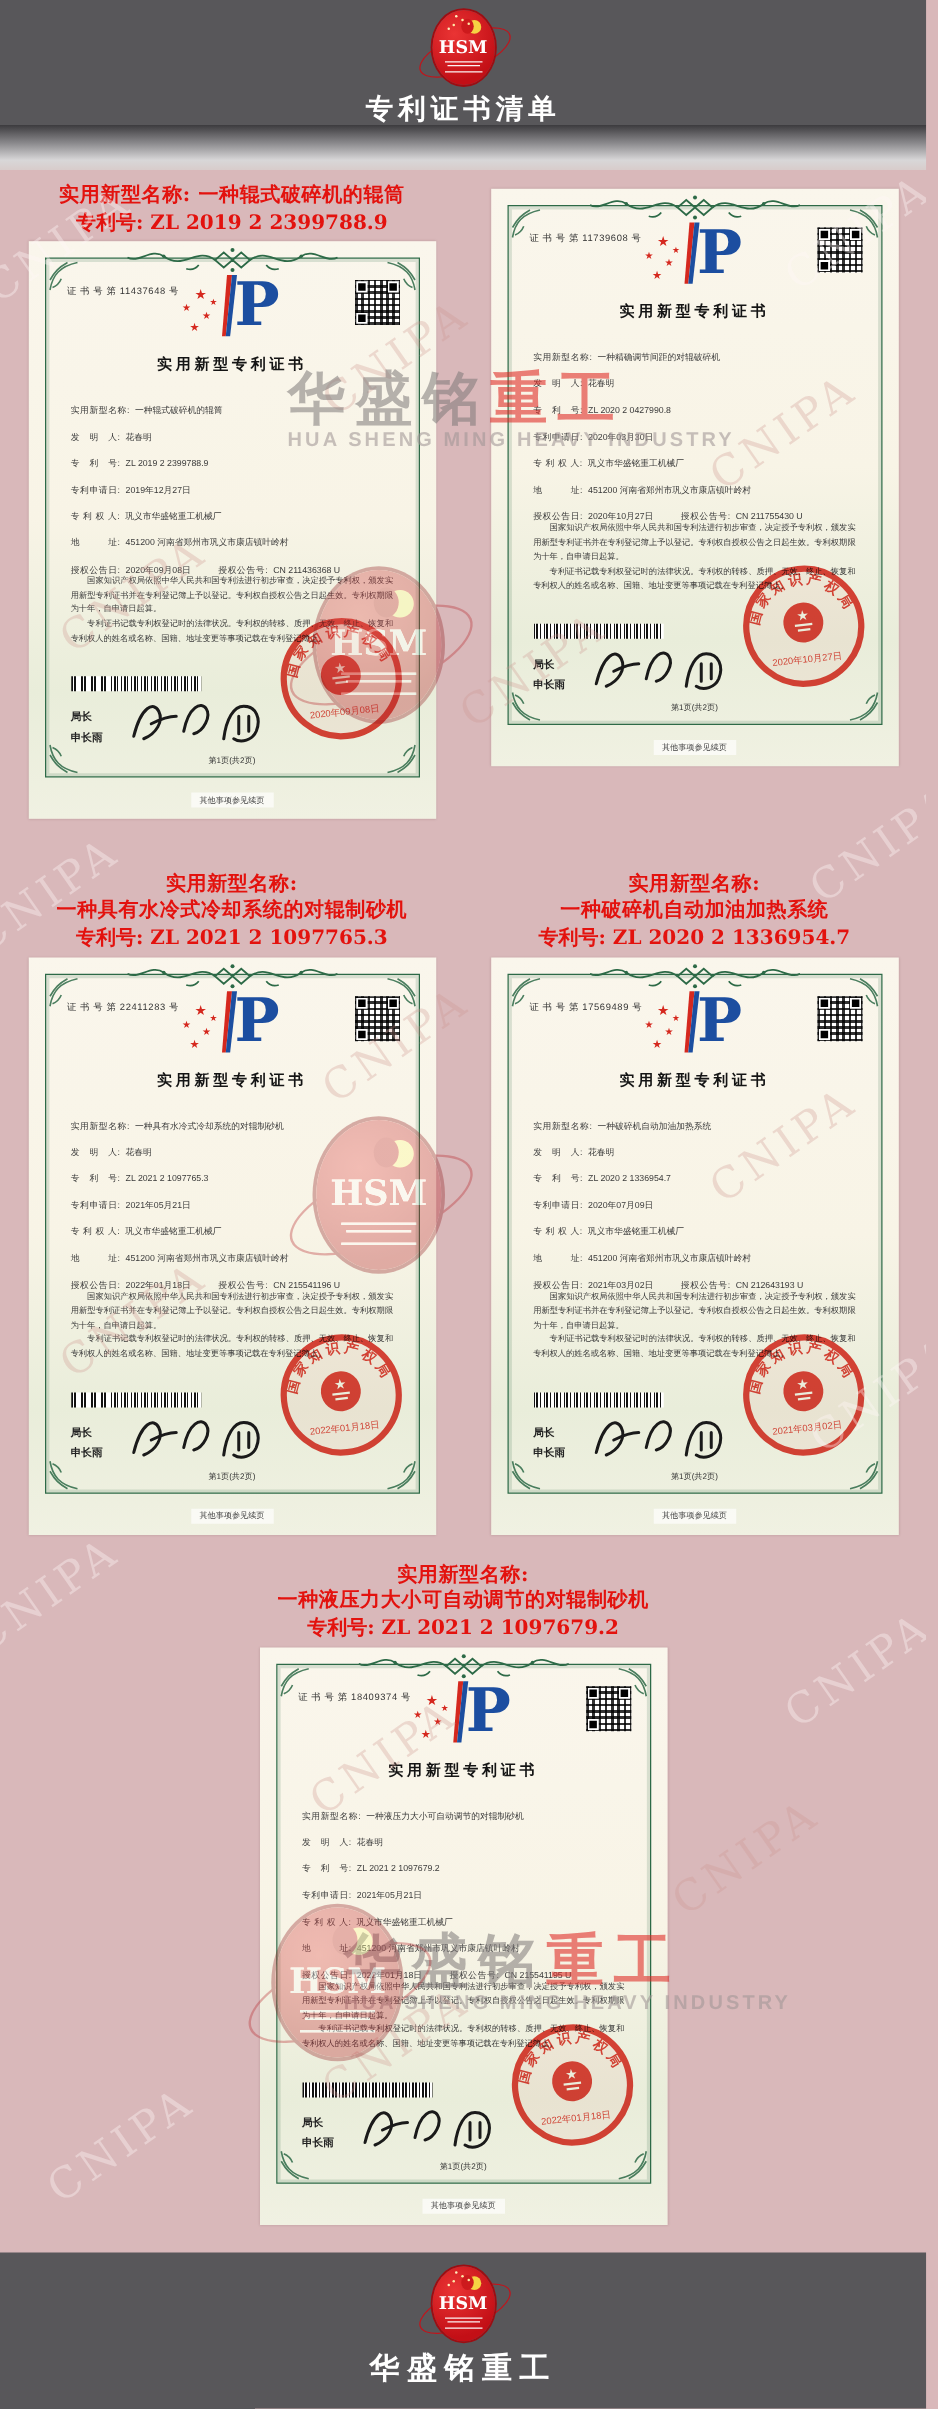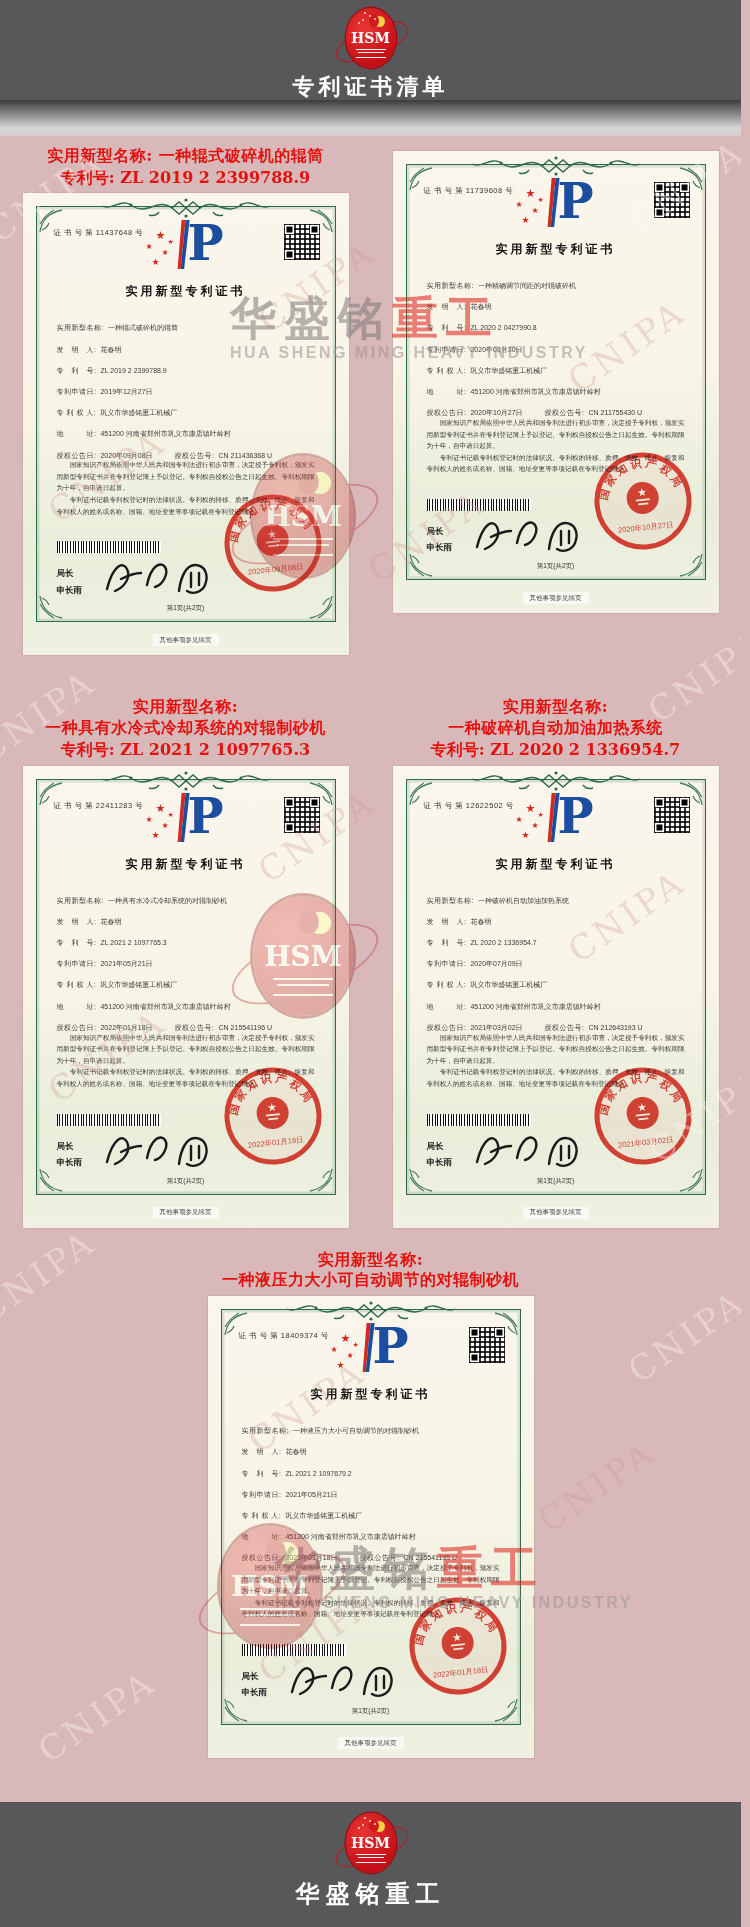--- a/index.html
+++ b/index.html
@@ -505,21 +505,21 @@
                 </g>
               </svg>
         <svg class="corner br" width="26" height="26" viewBox="0 0 26 26">
                 <g stroke="#2d6a47" fill="none" stroke-width="1.3">
                   <path d="M2,24 C4,12 10,5 24,2"></path>
                   <path d="M2,16 C6,9 9,6 16,2"></path>
                   <path d="M4,22 q5,-2 7,-7"></path>
                 </g>
               </svg>
 
-        <div class="cert-no"><span>证 书 号 第</span> <span>12622502</span> <span>号</span></div>
+        <div class="cert-no"><span>证 书 号 第</span> <span>17569489</span> <span>号</span></div>
 
         <svg class="cnipa-logo" width="88" height="54" viewBox="0 0 88 54">
           <text x="18" y="22" font-size="11" fill="#d5281e">★</text>
           <text x="8" y="32" font-size="8" fill="#d5281e">★</text>
           <text x="24" y="38" font-size="8" fill="#d5281e">★</text>
           <text x="14" y="48" font-size="9" fill="#d5281e">★</text>
           <text x="30" y="27" font-size="7" fill="#d5281e">★</text>
           <polygon points="44,3 48,3 43,52 40,52" fill="#d5281e"></polygon>
           <polygon points="48,3 52,3 46.5,52 43,52" fill="#1c4ea0"></polygon>
           <text x="50" y="43" font-size="48" font-weight="bold" font-family="DejaVu Serif, serif" fill="#1c4ea0">P</text>
@@ -580,20 +580,21 @@
       </div>
       <div class="cont-note">其他事项参见续页</div>
     </div>
   </div>
 </div>
     <div class="cert-row row-3">
   <div class="cert-block">
     <div class="cert-heading">
       <div class="heading-line">实用新型名称:</div>
       <div class="heading-line heading-name2">一种液压力大小可自动调节的对辊制砂机</div>
+      <div class="heading-patent">专利号: ZL 2021 2 1097679.2</div>
     </div>
     <div class="cert">
       <div class="cert-frame">
         <svg class="ornament-top" width="170" height="26" viewBox="0 0 170 26">
           <g stroke="#2d6a47" fill="none" stroke-width="1.4">
             <path d="M85,13 l7,-6 l7,6 l-7,6 z M85,13 l-7,-6 l-7,6 l7,6 z"></path>
             <path d="M99,13 C114,2 124,22 140,10 C150,3 160,16 169,11"></path>
             <path d="M71,13 C56,2 46,22 30,10 C20,3 10,16 1,11"></path>
             <path d="M112,17 q4,5 10,3 M58,17 q-4,5 -10,3"></path>
           </g>

